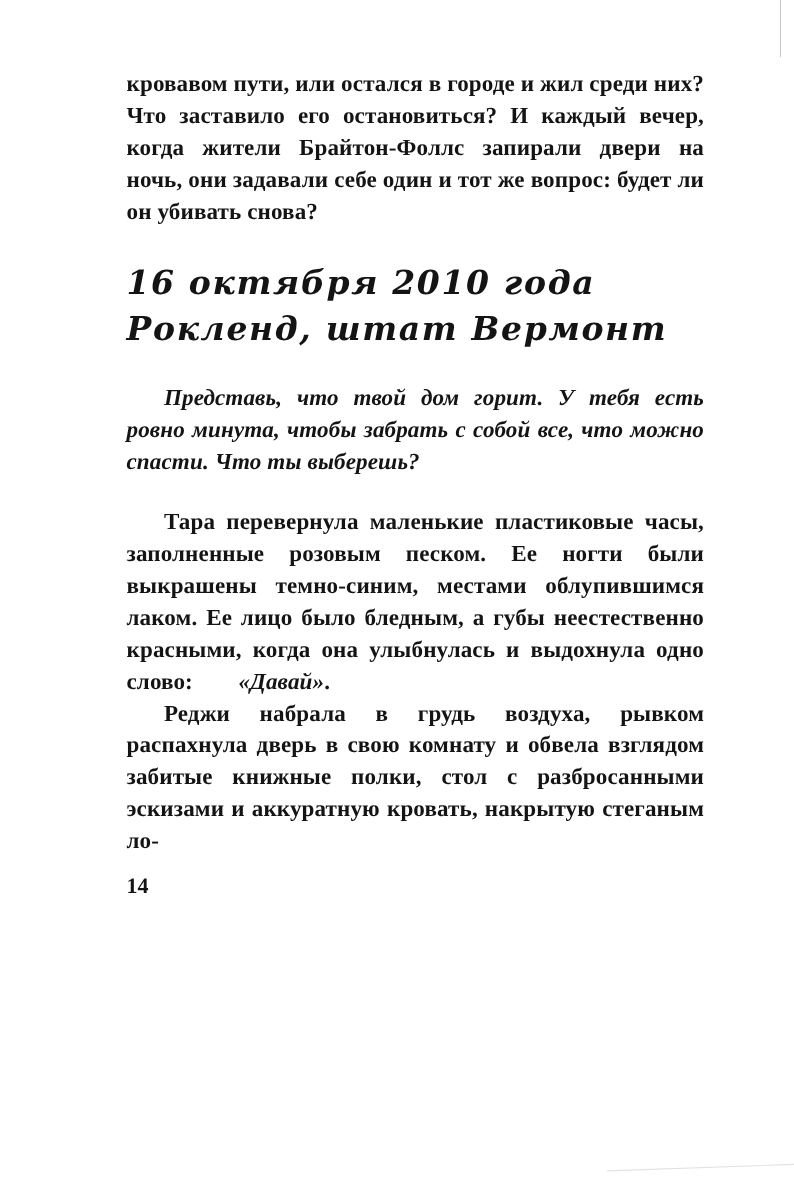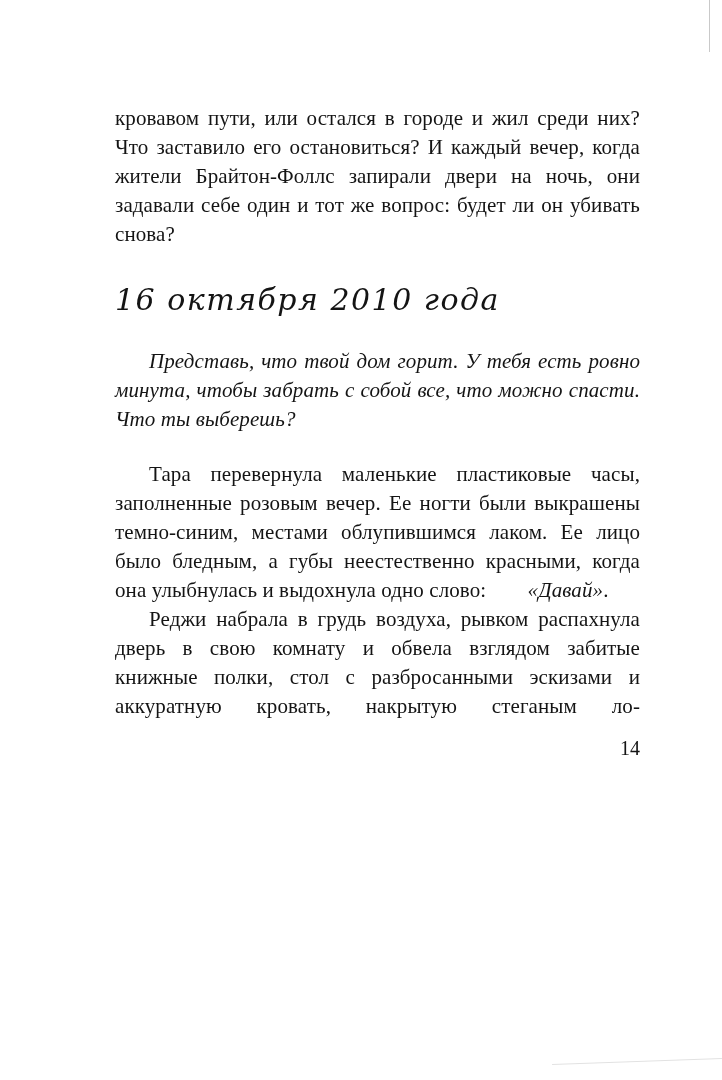--- a/index.html
+++ b/index.html
@@ -6,24 +6,25 @@
     margin: 0;
     padding: 0;
     background: #ffffff;
   }
   .page {
     position: relative;
     width: 722px;
     height: 1080px;
     box-sizing: border-box;
     background: #ffffff;
-    padding: 104px 82px 0 115px;
+    padding: 62px 82px 0 115px;
     font-family: "Liberation Serif", "DejaVu Serif", serif;
     color: #141414;
     overflow: hidden;
+    font-weight: bold;
   }
   .text p {
     margin: 0;
     font-size: 21px;
     line-height: 29px;
     text-align: justify;
     letter-spacing: 0.1px;
     hyphens: auto;
     -webkit-hyphens: auto;
   }
@@ -39,21 +40,21 @@
     font-style: italic;
   }
   .heading .heading-line {
     font-size: 30px;
     line-height: 42px;
     letter-spacing: 1.5px;
     font-family: "DejaVu Serif", "Liberation Serif", serif;
   }
   .inline-italic { font-style: italic; margin-left: 36px; }
   .pagenum {
-    text-align: right;
+    text-align: left;
     font-size: 20px;
     margin-top: 16px;
     font-family: "Liberation Serif", "DejaVu Serif", serif;
     color: #141414;
   }
   .edge-artifact-top {
     position: absolute;
     top: 0;
     right: 12px;
     width: 1px;
@@ -77,25 +78,26 @@
 
   <div class="edge-artifact-top"></div>
   <div class="edge-artifact-bottom"></div>
 
   <div class="text">
 
     <p>кровавом пути, или остался в городе и жил среди них? Что заставило его остановиться? И каждый вечер, когда жители Брайтон-Фоллс запирали двери на ночь, они задавали себе один и тот же вопрос: будет ли он убивать снова?</p>
 
     <div class="heading">
       <div class="heading-line">16 октября 2010 года</div>
+      <div class="heading-line">Рокленд, штат Вермонт</div>
     </div>
 
     <p class="indent epigraph">Представь, что твой дом горит. У тебя есть ровно минута, чтобы забрать с собой все, что можно спасти. Что ты выберешь?</p>
 
-    <p class="indent"><span>Тара перевернула маленькие пластиковые часы, заполненные розовым вечер. Ее ногти были выкрашены темно-синим, местами облупившимся лаком. Ее лицо было бледным, а губы неестественно красными, когда она улыбнулась и выдохнула одно слово: </span><span class="inline-italic">«Давай»</span><span>.</span></p>
+    <p class="indent"><span>Тара перевернула маленькие пластиковые часы, заполненные розовым песком. Ее ногти были выкрашены темно-синим, местами облупившимся лаком. Ее лицо было бледным, а губы неестественно красными, когда она улыбнулась и выдохнула одно слово: </span><span class="inline-italic">«Давай»</span><span>.</span></p>
 
 
 
     <p class="indent force-justify">Реджи набрала в грудь воздуха, рывком распахнула дверь в свою комнату и обвела взглядом забитые книжные полки, стол с разбросанными эскизами и аккуратную кровать, накрытую стеганым ло-</p>
 
     <div class="pagenum">14</div>
 
   </div>
 </div>
 

